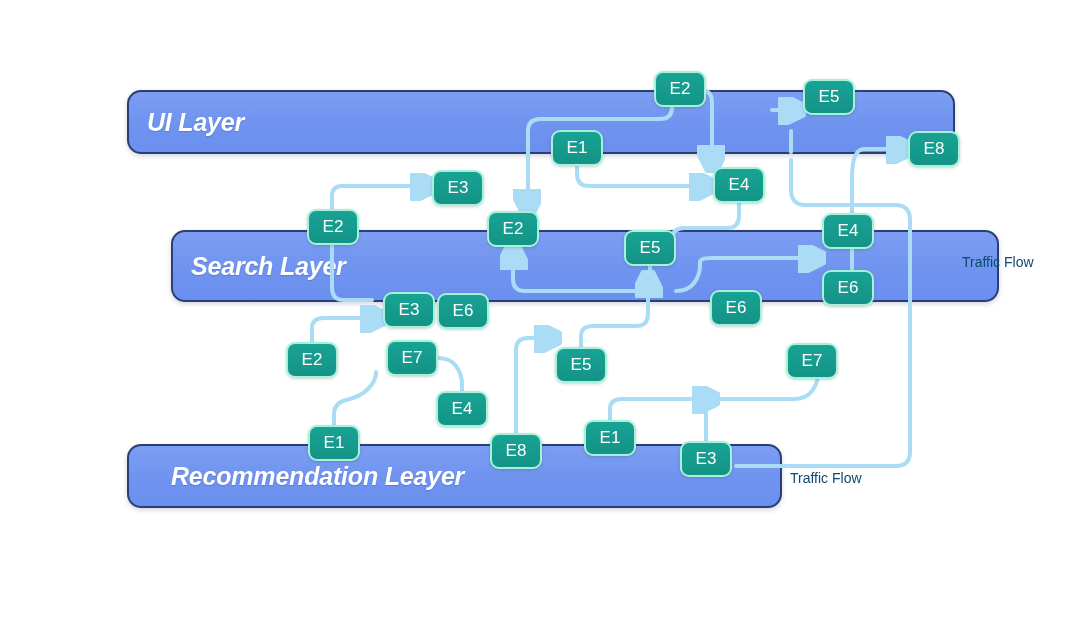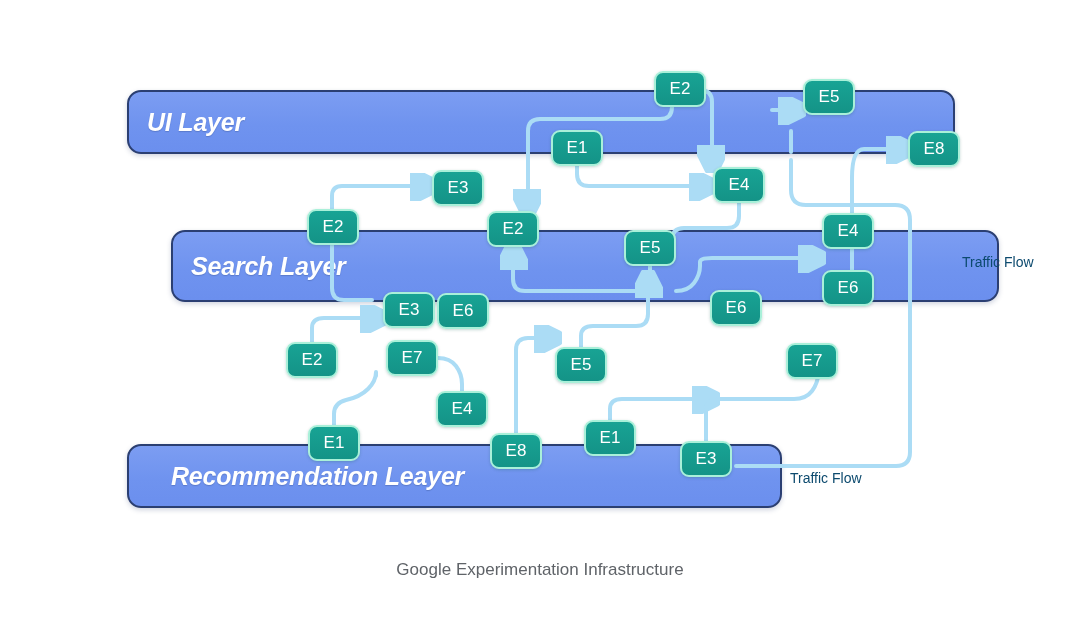--- a/index.html
+++ b/index.html
@@ -182,15 +182,14 @@
   <div class="chip" style="left:436px; top:391px;">E4</div>
 
   <div class="chip" style="left:308px; top:425px;">E1</div>
   <div class="chip" style="left:584px; top:420px;">E1</div>
   <div class="chip" style="left:490px; top:433px;">E8</div>
   <div class="chip" style="left:680px; top:441px;">E3</div>
 
   <div class="side-label" style="left:962px; top:254px;">Traffic Flow</div>
   <div class="side-label" style="left:790px; top:470px;">Traffic Flow</div>
 
-  <div id="caption">Google Experimentation Infrastructure</div>
 
 </div>
 
 </body></html>

